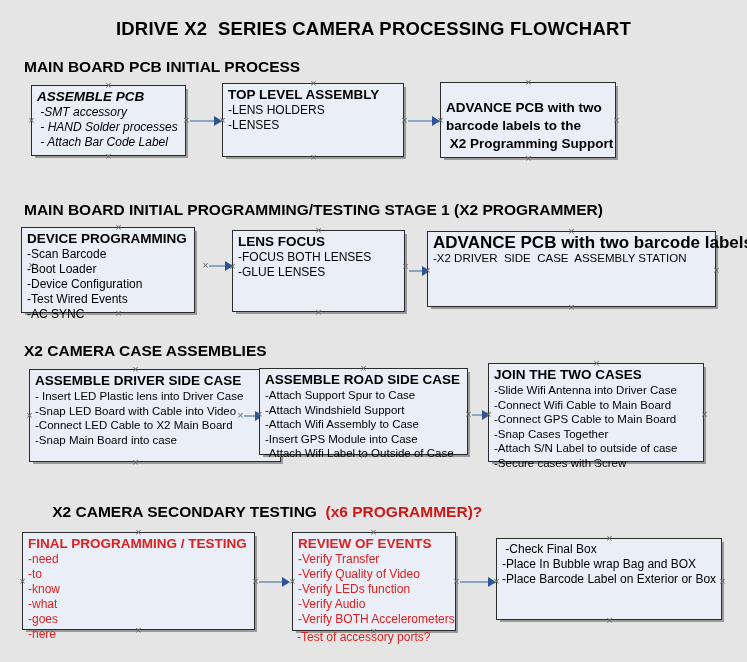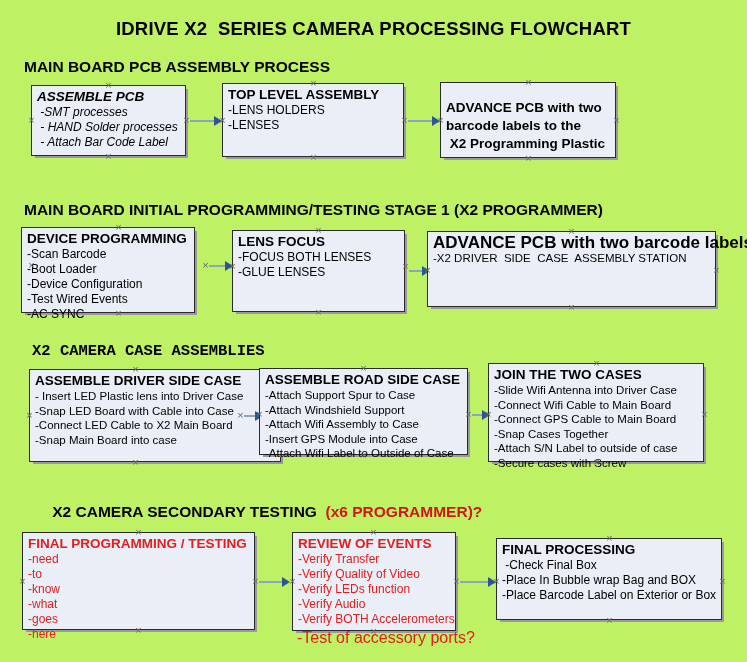--- a/index.html
+++ b/index.html
@@ -8,21 +8,21 @@
     background: #ffffff;
   }
   body {
     font-family: "Liberation Sans", sans-serif;
     -webkit-font-smoothing: antialiased;
   }
   #canvas {
     position: relative;
     width: 747px;
     height: 662px;
-    background: #bef264;
+    background: #e5e5e5;
     overflow: hidden;
   }
 
   
   .doc-title {
     position: absolute;
     left: 0;
     top: 18px;
     width: 747px;
     text-align: center;
@@ -78,21 +78,21 @@
     font-weight: bold;
     font-size: 13.5px;
     line-height: 18px;
   }
   .node.title-13 .node-title { font-size: 17px; }
   .node.lines-12 .node-line  { font-size: 11.5px; line-height: 14.5px; }
 
   
   .overflow-line {
     position: absolute;
-    font-size: 16px;
+    font-size: 12px;
     line-height: 15px;
     color: #e02020;
     white-space: pre;
   }
 
   
   .conn {
     position: absolute;
     height: 2px;
     background: #8ba4bf;
@@ -120,26 +120,26 @@
   }
   .handle::before { content: "\00D7"; }
 </style>
 </head>
 <body>
 
 <div id="canvas">
 
   <div class="doc-title">IDRIVE X2  SERIES CAMERA PROCESSING FLOWCHART</div>
 
-  <div class="section-heading" style="left:24px; top:58px;">MAIN BOARD PCB ASSEMBLY PROCESS</div>
+  <div class="section-heading" style="left:24px; top:58px;">MAIN BOARD PCB INITIAL PROCESS</div>
 
   <div class="node" style="left:31px; top:85px; width:155px; height:71px;font-style:italic;">
     <div class="node-body">
       <div class="node-title">ASSEMBLE PCB</div>
-      <div class="node-line"> -SMT processes</div>
+      <div class="node-line"> -SMT accessory</div>
       <div class="node-line"> - HAND Solder processes</div>
       <div class="node-line"> - Attach Bar Code Label</div>
     </div>
   </div>
   <div class="handle" style="left:104px; top:81px;"></div>
   <div class="handle" style="left:104px; top:152px;"></div>
   <div class="handle" style="left:27px;  top:116px;"></div>
   <div class="handle" style="left:182px; top:116px;"></div>
 
   <div class="conn" style="left:190px; top:120px; width:26px;"></div>
@@ -157,21 +157,21 @@
   <div class="handle" style="left:218px; top:116px;"></div>
   <div class="handle" style="left:400px; top:116px;"></div>
 
   <div class="conn" style="left:408px; top:120px; width:26px;"></div>
   <div class="conn-head" style="left:432px; top:116px;"></div>
 
   <div class="node bold-body" style="left:440px; top:82px; width:176px; height:76px;">
     <div class="node-body" style="top:16px;">
       <div class="node-line">ADVANCE PCB with two</div>
       <div class="node-line">barcode labels to the</div>
-      <div class="node-line"> X2 Programming Plastic</div>
+      <div class="node-line"> X2 Programming Support</div>
     </div>
   </div>
   <div class="handle" style="left:524px; top:78px;"></div>
   <div class="handle" style="left:524px; top:154px;"></div>
   <div class="handle" style="left:436px; top:116px;"></div>
   <div class="handle" style="left:612px; top:116px;"></div>
 
   <div class="section-heading" style="left:24px; top:201px;">MAIN BOARD INITIAL PROGRAMMING/TESTING STAGE 1 (X2 PROGRAMMER)</div>
 
   <div class="node" style="left:21px; top:227px; width:174px; height:86px;">
@@ -211,27 +211,27 @@
     <div class="node-body">
       <div class="node-title">ADVANCE PCB with two barcode labels to:</div>
       <div class="node-line">-X2 DRIVER  SIDE  CASE  ASSEMBLY STATION</div>
     </div>
   </div>
   <div class="handle" style="left:567px; top:227px;"></div>
   <div class="handle" style="left:567px; top:303px;"></div>
   <div class="handle" style="left:423px; top:266px;"></div>
   <div class="handle" style="left:712px; top:266px;"></div>
 
-  <div class="section-heading" style="left:32px; top:342px;font-family:Liberation Mono, monospace;">X2 CAMERA CASE ASSEMBLIES</div>
+  <div class="section-heading" style="left:24px; top:342px;">X2 CAMERA CASE ASSEMBLIES</div>
 
   <div class="node lines-12" style="left:29px; top:369px; width:252px; height:93px;">
     <div class="node-body">
       <div class="node-title">ASSEMBLE DRIVER SIDE CASE</div>
       <div class="node-line">- Insert LED Plastic lens into Driver Case</div>
-      <div class="node-line">-Snap LED Board with Cable into Case</div>
+      <div class="node-line">-Snap LED Board with Cable into Video</div>
       <div class="node-line">-Connect LED Cable to X2 Main Board</div>
       <div class="node-line">-Snap Main Board into case</div>
     </div>
   </div>
   <div class="handle" style="left:131px; top:365px;"></div>
   <div class="handle" style="left:131px; top:458px;"></div>
   <div class="handle" style="left:25px;  top:411px;"></div>
   <div class="handle" style="left:236px; top:411px;"></div>
 
   <div class="conn" style="left:244px; top:415px; width:13px;"></div>
@@ -308,21 +308,20 @@
   <div class="handle" style="left:369px; top:528px;"></div>
   <div class="handle" style="left:369px; top:627px;"></div>
   <div class="handle" style="left:288px; top:577px;"></div>
   <div class="handle" style="left:452px; top:577px;"></div>
 
   <div class="conn" style="left:460px; top:581px; width:30px;"></div>
   <div class="conn-head" style="left:488px; top:577px;"></div>
 
   <div class="node" style="left:496px; top:538px; width:226px; height:82px;">
     <div class="node-body">
-      <div class="node-title">FINAL PROCESSING</div>
       <div class="node-line"> -Check Final Box</div>
       <div class="node-line">-Place In Bubble wrap Bag and BOX</div>
       <div class="node-line">-Place Barcode Label on Exterior or Box</div>
     </div>
   </div>
   <div class="handle" style="left:605px; top:534px;"></div>
   <div class="handle" style="left:605px; top:616px;"></div>
   <div class="handle" style="left:492px; top:577px;"></div>
   <div class="handle" style="left:718px; top:577px;"></div>
 

